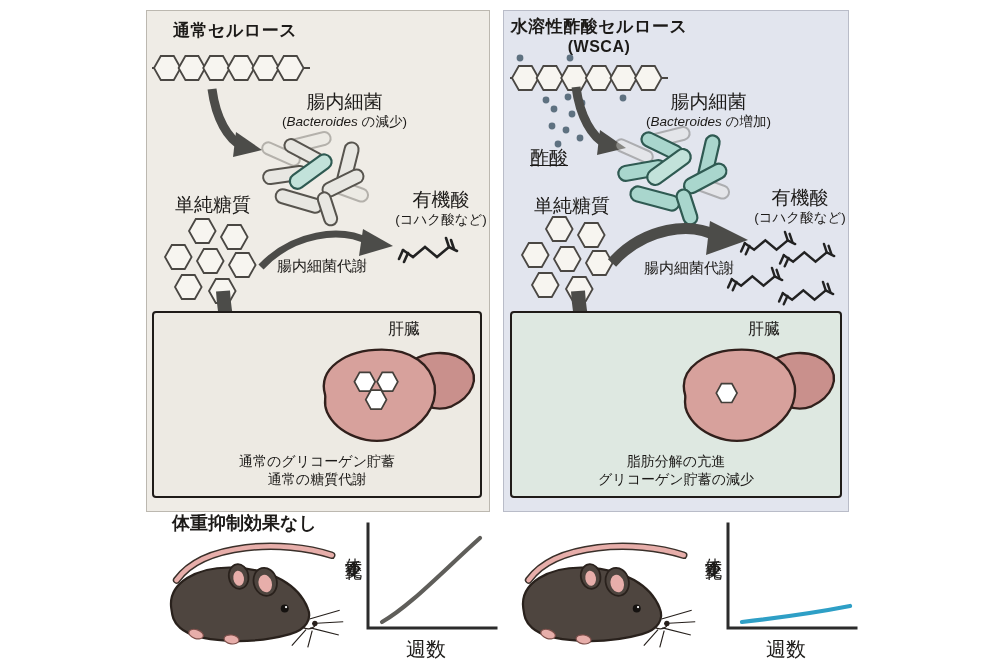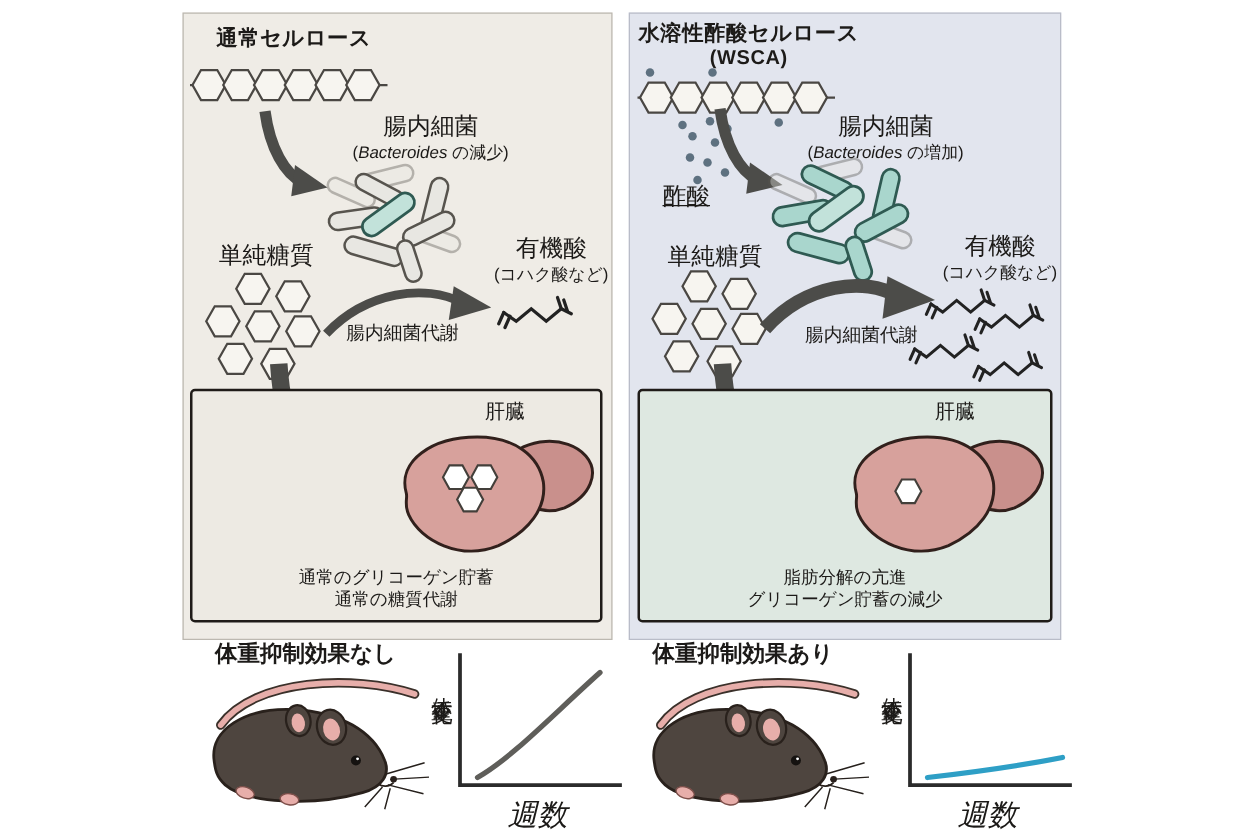--- a/index.html
+++ b/index.html
@@ -13,21 +13,21 @@
   .lbl{font-size:19px;line-height:1.2;}
   .sub{font-size:13.5px;line-height:1.25;text-align:center;}
   .center{text-align:center;}
   .liver-box{position:absolute;box-sizing:border-box;border:2.4px solid #1f1b18;border-radius:4px;}
   .lb-left{left:5px;top:300px;width:330px;height:187px;background:#edeae3;}
   .lb-right{left:6px;top:300px;width:332px;height:187px;background:#dee8e1;}
   .outcome{position:absolute;left:0;top:139px;width:100%;text-align:center;font-size:14px;line-height:1.3;}
   .liver-lbl{position:absolute;top:6px;font-size:16px;}
   .caption{position:absolute;font-weight:bold;font-size:18px;}
   .ylab{position:absolute;writing-mode:vertical-rl;text-orientation:mixed;font-size:17px;letter-spacing:2px;}
-  .xlab{position:absolute;font-size:24px;font-style:italic;}
+  .xlab{position:absolute;font-size:20px;}
   svg{display:block;overflow:visible;}
   .hex{fill:#f7f5f0;stroke:#4a4743;stroke-width:1.8;}
   .hexw{fill:#ffffff;stroke:#433f3a;stroke-width:1.8;}
   .dot{fill:#5e7180;}
   .arrow{stroke:#4c4c49;fill:none;}
   .ahead{fill:#4c4c49;stroke:none;}
   .mol{stroke:#222222;stroke-width:2.6;fill:none;stroke-linecap:round;}
   .axis{stroke:#2b2b2b;stroke-width:3;fill:none;stroke-linecap:square;}
   .rodg{fill:#e8e7e2;stroke:#57544e;stroke-width:2;}
   .rodt{fill:#a9d6cd;stroke:#2f5a52;stroke-width:2.2;}
@@ -277,21 +277,20 @@
 
   <div class="abs" style="left:338px;top:518px;width:165px;height:150px;">
     <div class="ylab" style="left:4px;top:26px;">体重変化</div>
     <svg class="abs" style="left:24px;top:0px;" width="136" height="118" viewBox="0 0 136 118">
       <path class="axis" d="M6,6 L6,110 L134,110"></path>
       <path fill="none" stroke-width="4.2" stroke-linecap="round" d="M20,104 C48,88 80,54 118,20" stroke="#5f5e5a"></path>
     </svg>
     <div class="xlab" style="left:68px;top:118px;">週数</div>
   </div>
 
-  <div class="caption" style="left:522px;top:511px;">体重抑制効果あり</div>
   <svg class="abs" style="left:502px;top:532px;" width="195" height="128" viewBox="0 0 220 140">
       <use href="#mouseg"></use>
     </svg>
 
   <div class="abs" style="left:698px;top:518px;width:165px;height:150px;">
     <div class="ylab" style="left:4px;top:26px;">体重変化</div>
     <svg class="abs" style="left:24px;top:0px;" width="136" height="118" viewBox="0 0 136 118">
       <path class="axis" d="M6,6 L6,110 L134,110"></path>
       <path fill="none" stroke-width="4.2" stroke-linecap="round" d="M20,104 C55,100 92,95 128,88" stroke="#2e9fc6"></path>
     </svg>

